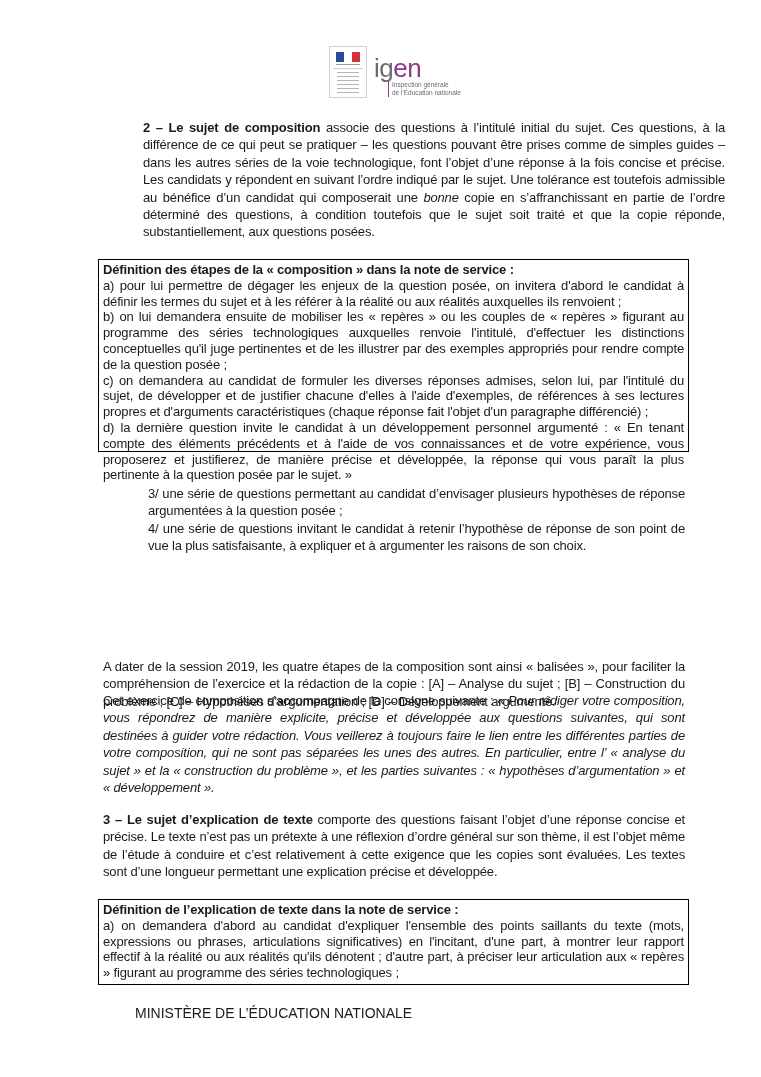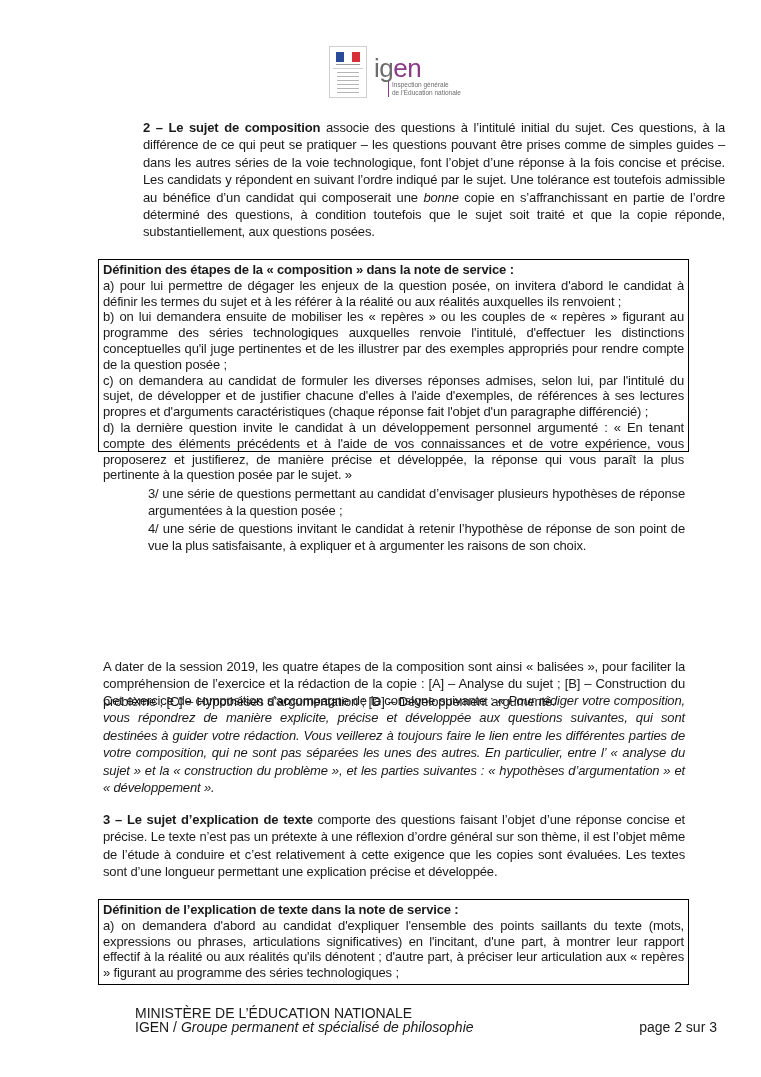--- a/index.html
+++ b/index.html
@@ -99,18 +99,14 @@
     <b>3 – Le sujet d’explication de texte</b><span> comporte des questions faisant l’objet d’une réponse concise et précise. Le texte n’est pas un prétexte à une réflexion d’ordre général sur son thème, il est l’objet même de l’étude à conduire et c’est relativement à cette exigence que les copies sont évaluées. Les textes sont d’une longueur permettant une explication précise et développée.</span>
   </div>
 
   <div class="box" style="top:899px; height:86px;">
     <span class="title">Définition de l’explication de texte dans la note de service :</span>
     <p>a) on demandera d'abord au candidat d'expliquer l'ensemble des points saillants du texte (mots, expressions ou phrases, articulations significatives) en l'incitant, d'une part, à montrer leur rapport effectif à la réalité ou aux réalités qu'ils dénotent ; d'autre part, à préciser leur articulation aux « repères » figurant au programme des séries technologiques ;</p>
   </div>
 
   <div class="footer">
     <div>MINISTÈRE DE L’ÉDUCATION NATIONALE</div>
-    <div class="row">
-      <div><span>IGEN / </span><i>Groupe permanent et spécialisé de philosophie</i></div>
-      <div>page 2 sur 3</div>
-    </div>
   </div>
 </div>
 
 </body></html>

